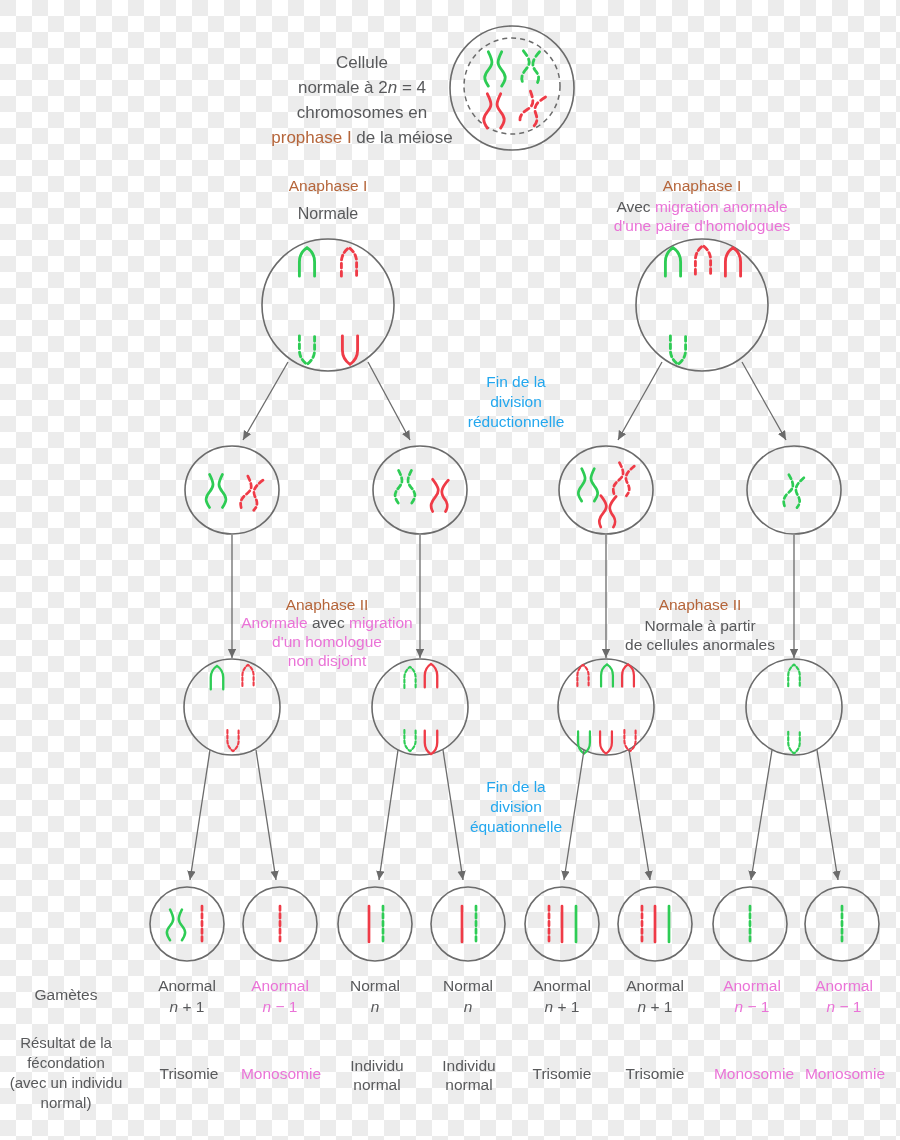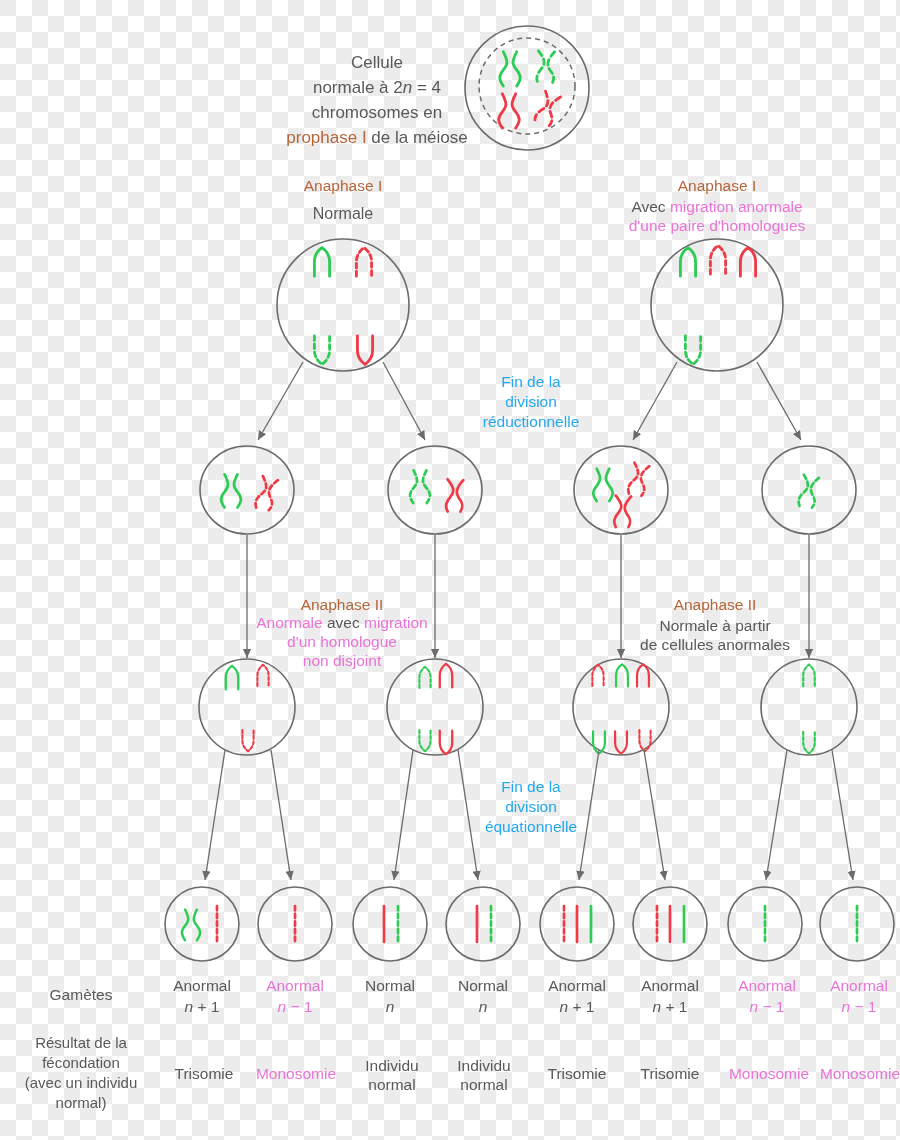--- a/index.html
+++ b/index.html
@@ -4,21 +4,21 @@
 <style>
   html,body{margin:0;padding:0;}
   body{
     width:900px;height:1140px;
     background:
       repeating-conic-gradient(#ffffff 0% 25%, #ececec 0% 50%) 0 0 / 32px 32px;
     font-family:"Liberation Sans", sans-serif;
     position:relative;
     overflow:hidden;
   }
-  #stage{position:absolute;left:15px;top:0;width:821px;height:1140px;}
+  #stage{position:absolute;left:0;top:0;width:821px;height:1140px;}
   svg{display:block;}
   text{ font-family:"Liberation Sans", sans-serif; }
   .t-grey{ fill:#58595b; }
   .t-orange{ fill:#b5653a; }
   .t-pink{ fill:#ea73d7; }
   .t-blue{ fill:#23a7ee; }
   .italic{ font-style:italic; }
 </style>
 </head>
 <body>

